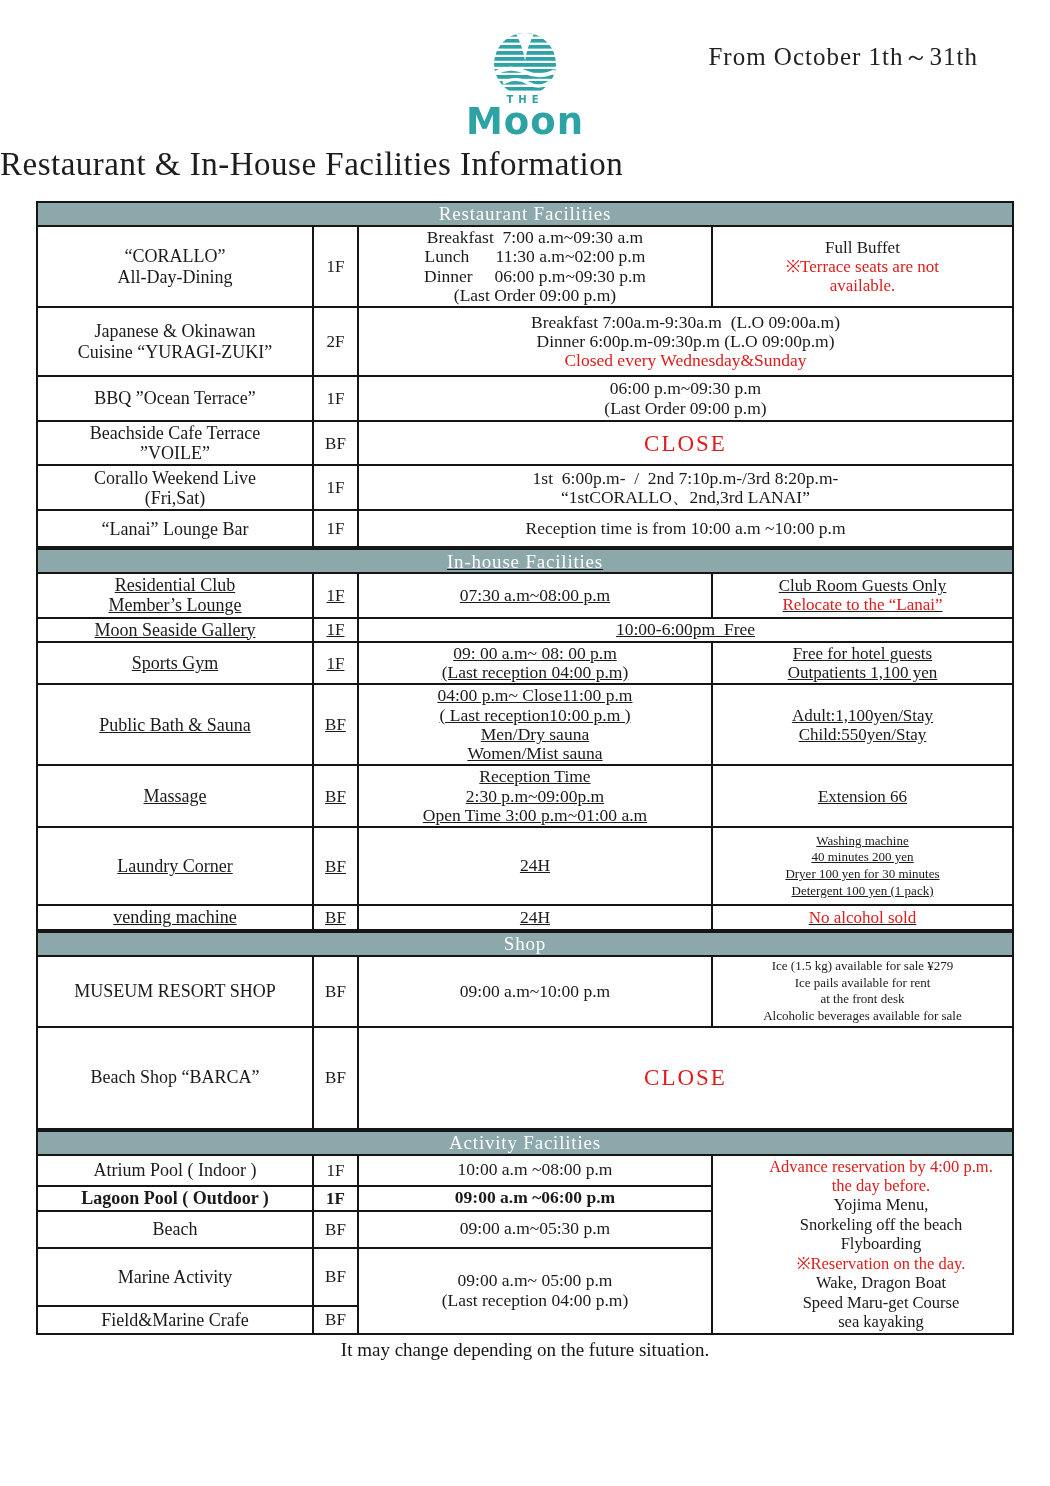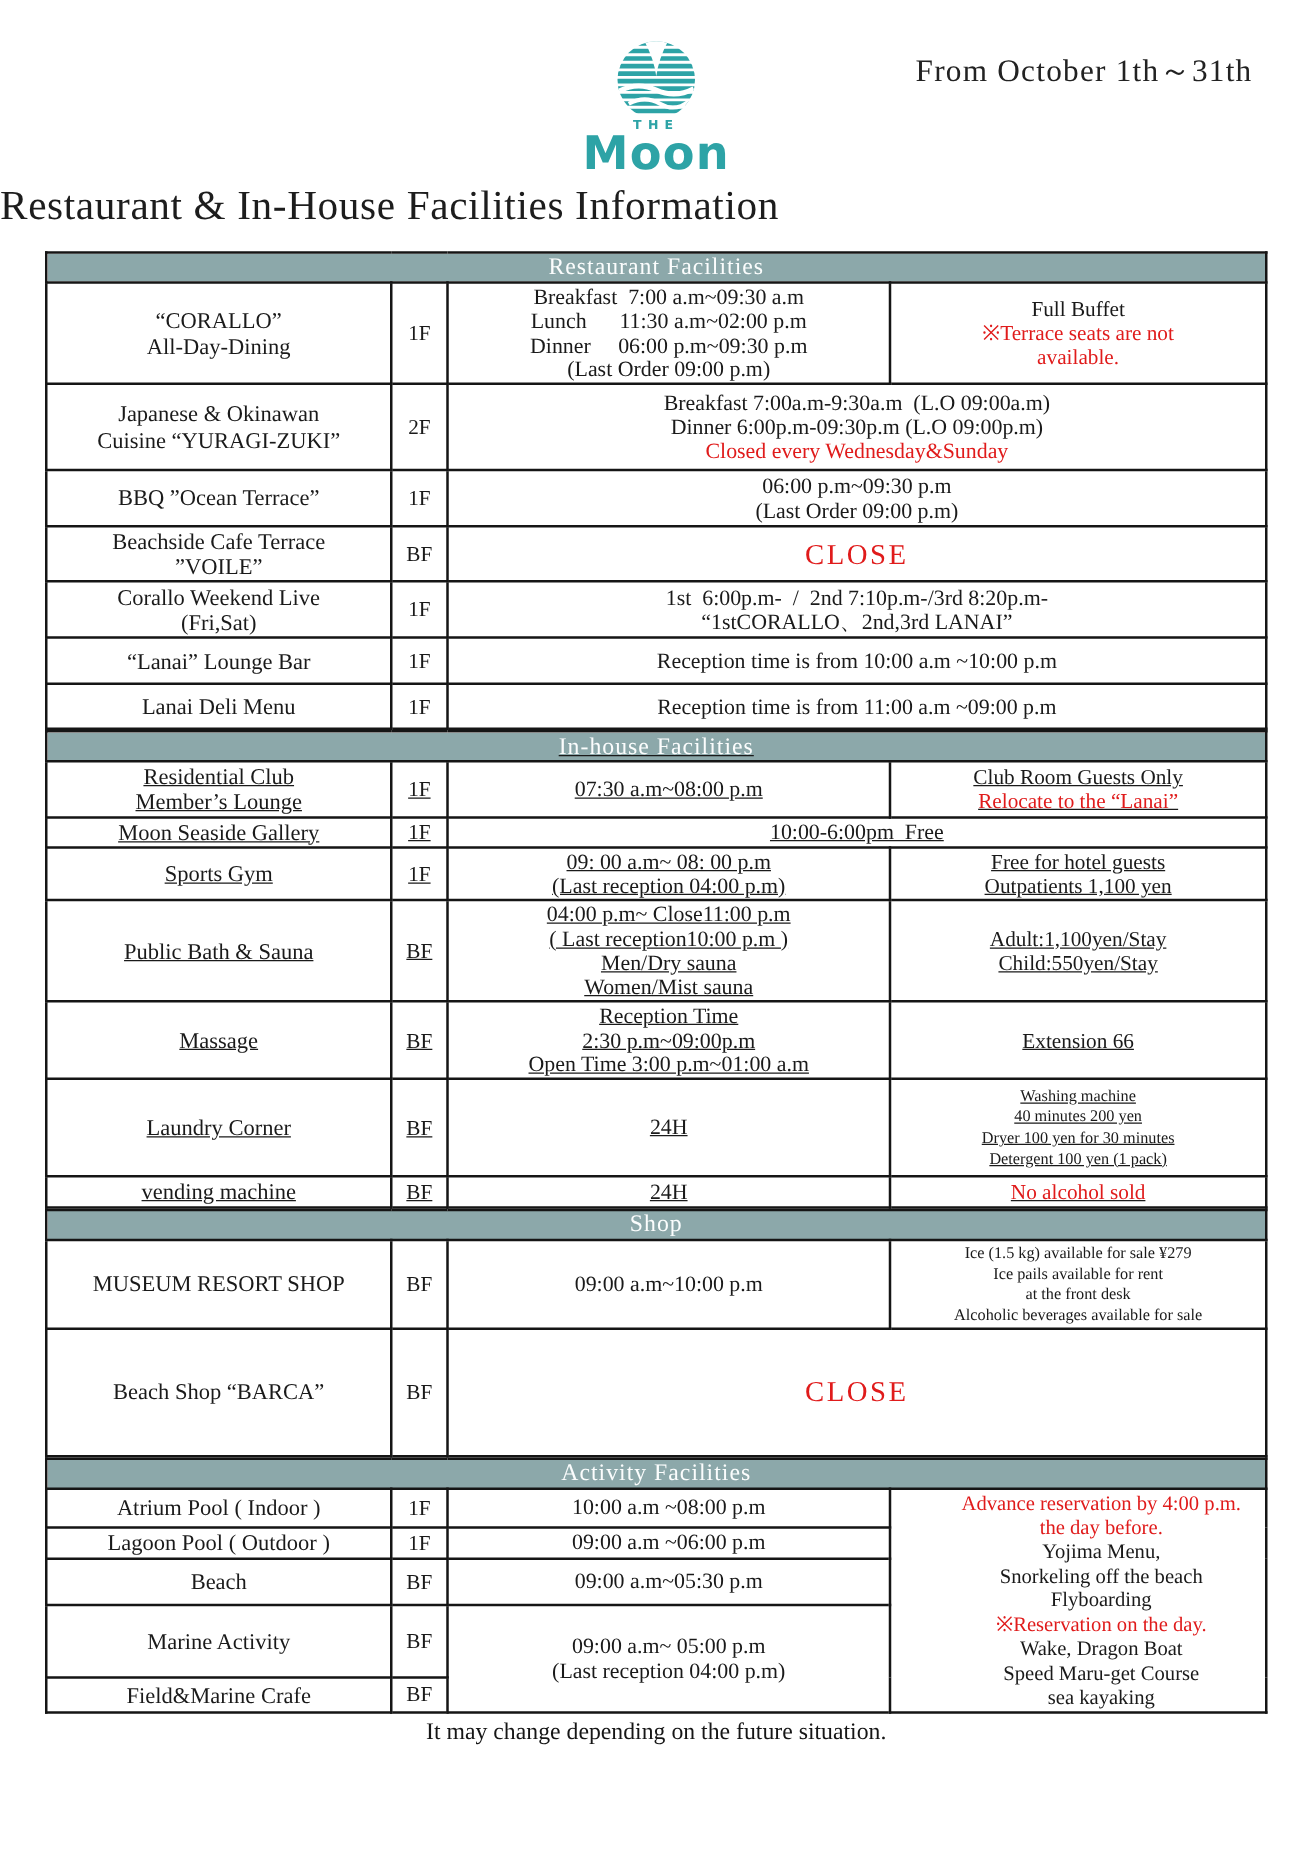--- a/index.html
+++ b/index.html
@@ -13,21 +13,21 @@
   body{
     width:1050px;height:1486px;background:#ffffff;color:var(--ink);
     font-family:"Liberation Serif","DejaVu Serif",serif;
     -webkit-font-smoothing:antialiased;overflow:hidden;
   }
   .page{position:relative;width:1050px;height:1486px;}
 
   
   .top{position:relative;height:201px;}
   .date{
-    position:absolute;top:40px;right:48px;
+    position:absolute;top:40px;right:72px;
     font-size:25px;letter-spacing:1px;color:#222;
   }
   .logo{ text-align:center;padding-top:32px;line-height:1; }
   .logo svg{display:inline-block;}
   .logo-the{
     font-family:"DejaVu Sans","Liberation Sans",sans-serif;
     font-weight:700;font-size:10px;letter-spacing:5px;color:var(--accent);
     margin-top:-4px;
   }
   .logo-name{
@@ -83,21 +83,21 @@
   .inhouse tr:nth-child(6){height:58px;}
   .inhouse tr:nth-child(7){height:78px;}
   .inhouse tr:nth-child(8){height:25px;}
 
   .shop{margin-bottom:26px;}
   .shop tr:nth-child(2){height:58px;}
   .shop tr:nth-child(3){height:102px;}
 
   .activity{margin-bottom:8px;}
   .activity tr:nth-child(2){height:31px;}
-  .activity tr:nth-child(3){height:25px;}
+  .activity tr:nth-child(3){height:25px;font-weight:bold;}
   .activity tr:nth-child(4){height:37px;padding-left:46px;}
   .activity tr:nth-child(5){height:38px;}
   .activity tr:nth-child(6){height:28px;}
 
   .footer{
     text-align:center;font-size:19px;margin-top:4px;color:#161616;
   }
 </style>
 </head>
 <body>
@@ -172,25 +172,20 @@
         <tr>
           <td class="name"><span>Corallo Weekend Live</span><br><span>(Fri,Sat)</span></td>
           <td class="floor">1F</td>
           <td class="hours" colspan="2"><span>1st  6:00p.m-  /  2nd 7:10p.m-/3rd 8:20p.m-</span><br><span>“1stCORALLO、2nd,3rd LANAI”</span></td>
         </tr>
         <tr>
           <td class="name"><span>“Lanai” Lounge Bar</span></td>
           <td class="floor">1F</td>
           <td class="hours" colspan="2"><span>Reception time is from 10:00 a.m ~10:00 p.m</span></td>
         </tr>
-        <tr>
-          <td class="name"><span>Lanai Deli Menu</span></td>
-          <td class="floor">1F</td>
-          <td class="hours" colspan="2"><span>Reception time is from 11:00 a.m ~09:00 p.m</span></td>
-        </tr>
       </tbody>
   </table>
 
   <table class="facilities inhouse">
     <colgroup>
         <col class="c1">
         <col class="c2">
         <col class="c3">
         <col class="c4">
       </colgroup>

